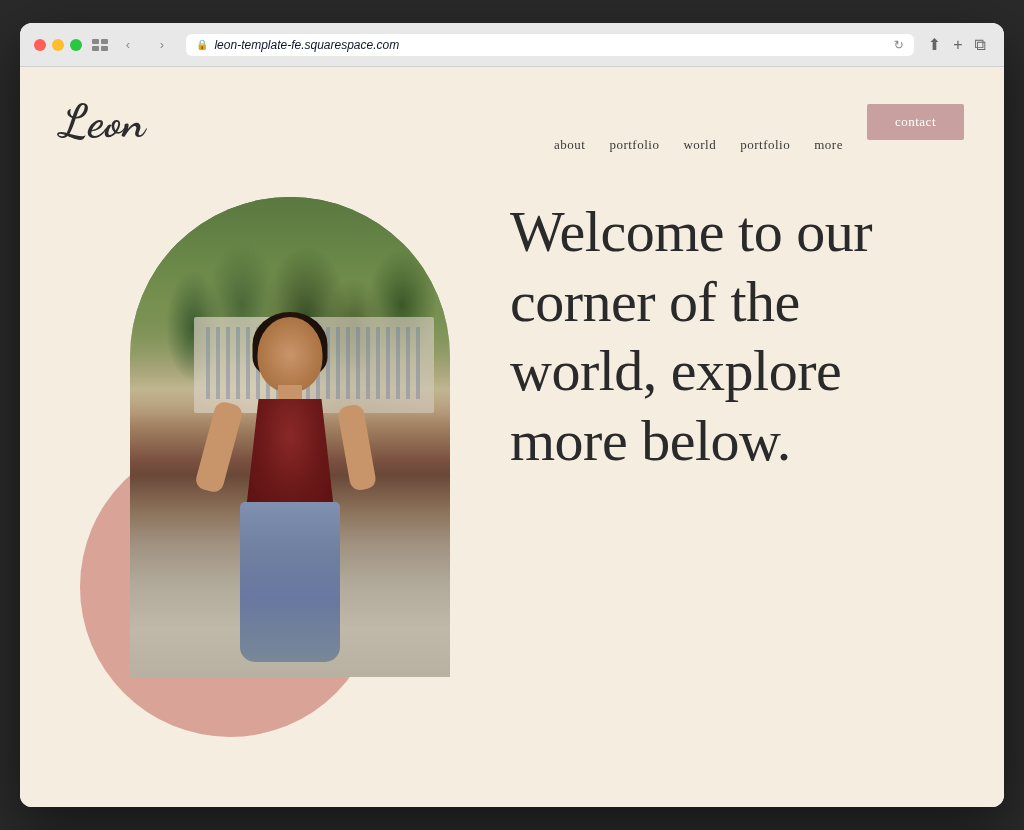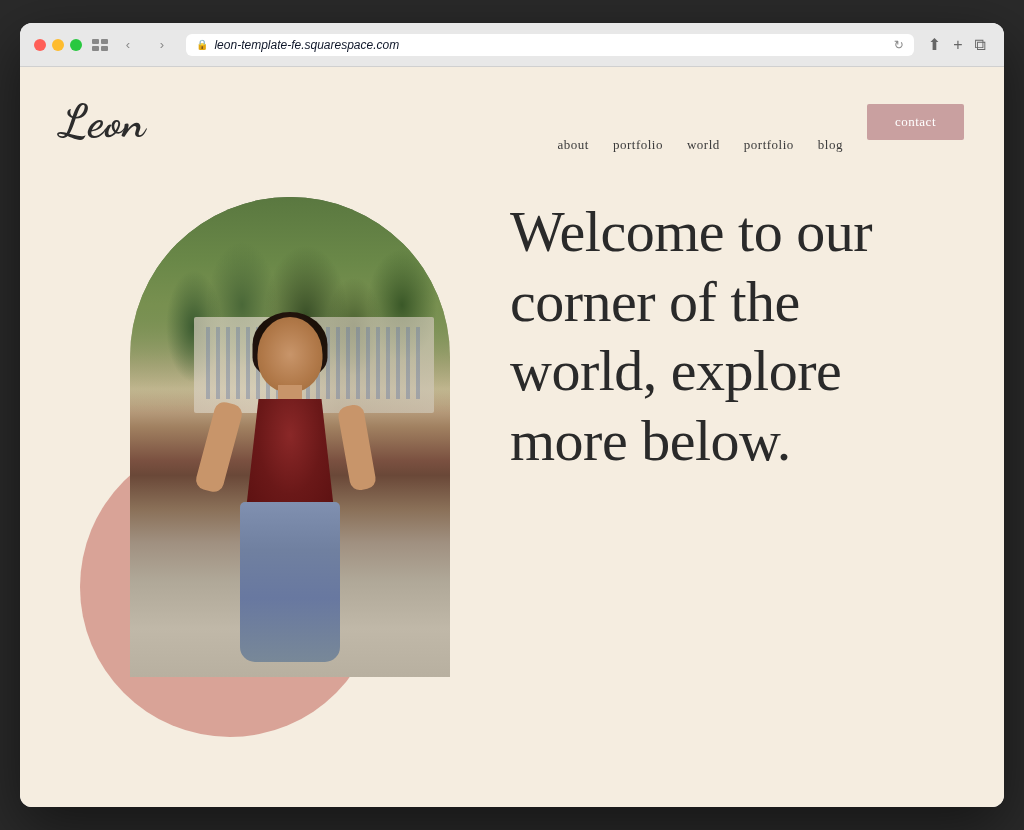--- a/index.html
+++ b/index.html
@@ -439,21 +439,21 @@
 
   <div class="website">
 
     <header class="site-header">
       <div class="site-logo">Leon</div>
       <nav class="site-nav">
         <a class="nav-link" href="#">about</a>
         <a class="nav-link" href="#">portfolio</a>
         <a class="nav-link" href="#">world</a>
         <a class="nav-link" href="#">portfolio</a>
-        <a class="nav-link" href="#">blog</a>
+        <a class="nav-link" href="#">more</a>
         <button class="nav-contact-btn">contact</button>
       </nav>
     </header>
 
     <section class="hero">
 
       <div class="pink-circle"></div>
 
       <div class="arch-container">
         <div class="arch-photo">

